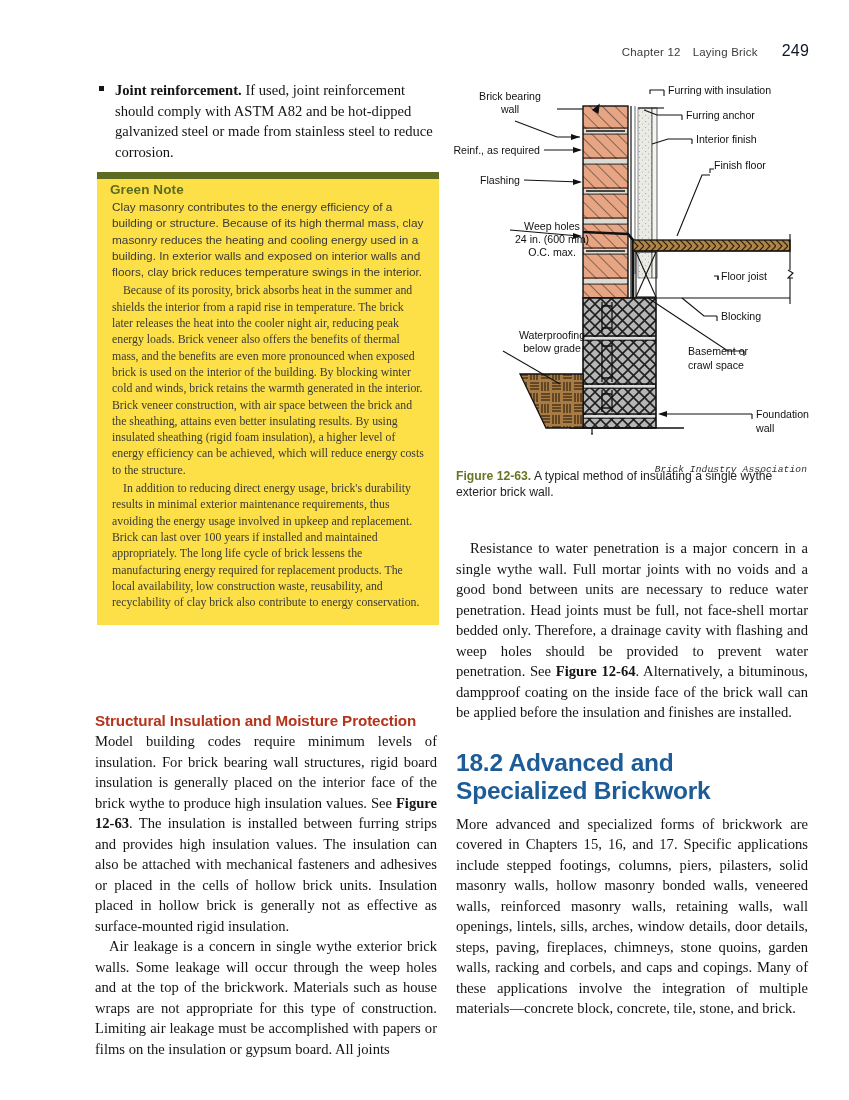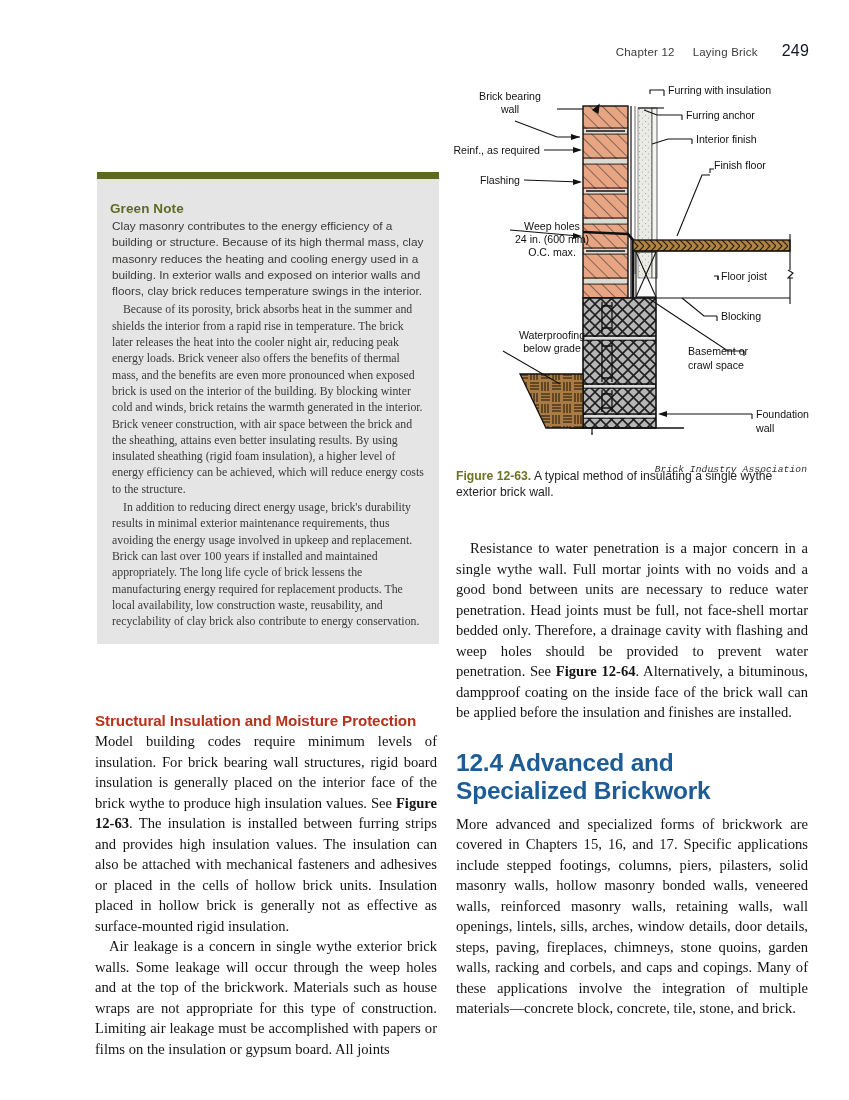--- a/index.html
+++ b/index.html
@@ -26,21 +26,21 @@
   .running-head {
     position: absolute;
     top: 42px;
     right: 40px;
     font-family: "Liberation Sans", sans-serif;
     font-size: 11.5px;
     color: #3b3b3b;
     letter-spacing: .2px;
     white-space: nowrap;
   }
-  .running-head .rh-chap { margin-right: 18px; }
+  .running-head .rh-chap { margin-right: 12px; }
   .running-head .rh-title { margin-right: 24px; }
   .running-head .rh-page { font-size: 16px; color: #0f172a; }
 
   
   .col-left {
     position: absolute;
     left: 97px;
     top: 80px;
     width: 342px;
   }
@@ -71,22 +71,22 @@
     left: 97px;
     top: 172px;
     width: 342px;
   }
   .green-note-bar {
     height: 7px;
     background: #5d6b22;
     width: 100%;
   }
   .green-note-body {
-    background: #e5e5e5;
-    padding: 22px 13px 13px 13px;
+    background: #fde047;
+    padding: 3px 13px 13px 13px;
     box-sizing: border-box;
   }
   .gn-kicker {
     font-family: "Liberation Sans", sans-serif;
     font-weight: bold;
     font-size: 13.5px;
     color: #5d6b22;
     letter-spacing: .1px;
     margin: 0 0 1px 0;
   }
@@ -201,20 +201,27 @@
 </style>
 </head>
 <body>
 
 <div class="page">
 
   <div class="running-head">
     <span class="rh-chap">Chapter 12</span><span class="rh-title">Laying Brick</span><span class="rh-page">249</span>
   </div>
 
+  <div class="col-left">
+    <ul class="bullet-list">
+      <li class="bullet-item">
+        <span class="bullet-mark"></span><b>Joint reinforcement.</b><span> If used, joint reinforcement should comply with ASTM A82 and be hot-dipped galvanized steel or made from stainless steel to reduce corrosion.</span>
+      </li>
+    </ul>
+  </div>
 
   <div class="green-note">
     <div class="green-note-bar"></div>
     <div class="green-note-body">
       <div class="gn-kicker">Green Note</div>
       <p class="gn-para">Clay masonry contributes to the energy efficiency of a building or structure. Because of its high thermal mass, clay masonry reduces the heating and cooling energy used in a building. In exterior walls and exposed on interior walls and floors, clay brick reduces temperature swings in the interior.</p>
       <p class="gn-para">Because of its porosity, brick absorbs heat in the summer and shields the interior from a rapid rise in temperature. The brick later releases the heat into the cooler night air, reducing peak energy loads. Brick veneer also offers the benefits of thermal mass, and the benefits are even more pronounced when exposed brick is used on the interior of the building. By blocking winter cold and winds, brick retains the warmth generated in the interior. Brick veneer construction, with air space between the brick and the sheathing, attains even better insulating results. By using insulated sheathing (rigid foam insulation), a higher level of energy efficiency can be achieved, which will reduce energy costs to the structure.</p>
       <p class="gn-para">In addition to reducing direct energy usage, brick's durability results in minimal exterior maintenance requirements, thus avoiding the energy usage involved in upkeep and replacement. Brick can last over 100 years if installed and maintained appropriately. The long life cycle of brick lessens the manufacturing energy required for replacement products. The local availability, low construction waste, reusability, and recyclability of clay brick also contribute to energy conservation.</p>
     </div>
   </div>
@@ -437,17 +444,17 @@
     </svg>
     <div class="figure-credit">Brick Industry Association</div>
   </div>
 
   <div class="figure-caption">
     <span class="fig-num">Figure 12-63.</span><span> A typical method of insulating a single wythe exterior brick wall.</span>
   </div>
 
   <div class="right-text-block">
     <p class="body-para indent"><span>Resistance to water penetration is a major concern in a single wythe wall. Full mortar joints with no voids and a good bond between units are necessary to reduce water penetration. Head joints must be full, not face-shell mortar bedded only. Therefore, a drainage cavity with flashing and weep holes should be provided to prevent water penetration. See </span><b>Figure 12-64</b><span>. Alternatively, a bituminous, dampproof coating on the inside face of the brick wall can be applied before the insulation and finishes are installed.</span></p>
-    <h1 class="big-heading">12.4 Advanced and Specialized Brickwork</h1>
+    <h1 class="big-heading">18.2 Advanced and Specialized Brickwork</h1>
     <p class="body-para">More advanced and specialized forms of brickwork are covered in Chapters 15, 16, and 17. Specific applications include stepped footings, columns, piers, pilasters, solid masonry walls, hollow masonry bonded walls, veneered walls, reinforced masonry walls, retaining walls, wall openings, lintels, sills, arches, window details, door details, steps, paving, fireplaces, chimneys, stone quoins, garden walls, racking and corbels, and caps and copings. Many of these applications involve the integration of multiple materials—concrete block, concrete, tile, stone, and brick.</p>
   </div>
 
 </div>
 
 </body></html>

